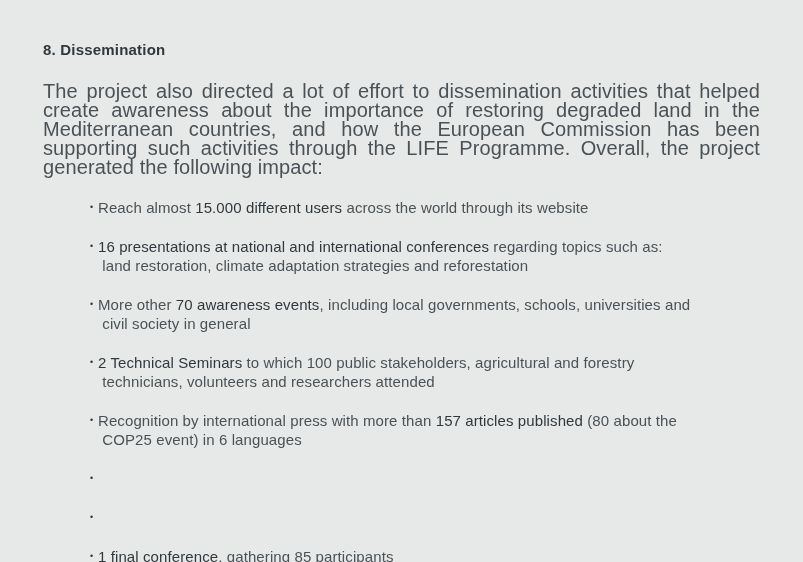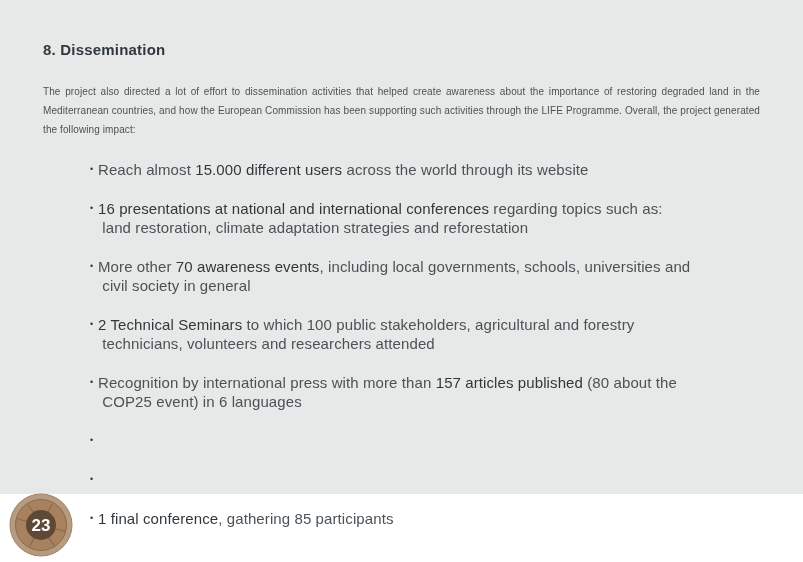--- a/index.html
+++ b/index.html
@@ -4,39 +4,39 @@
 <style>
   * { margin: 0; padding: 0; box-sizing: border-box; }
   html, body { width: 803px; height: 562px; }
   body {
     font-family: "Liberation Sans", "DejaVu Sans", sans-serif;
     overflow: hidden;
   }
   .page {
     position: relative;
     width: 803px;
-    height: 494px;
+    height: 562px;
     background: var(--background, #e6e9e7);
   }
   .content {
     position: absolute;
     left: 43px;
     top: 40px;
     width: 717px;
   }
   .heading {
     font-size: 15px;
     line-height: 19px;
     font-weight: 700;
     letter-spacing: 0.2px;
     color: var(--bold-text, #31383d);
     margin-bottom: 23px;
   }
   .intro {
-    font-size: 10px;
+    font-size: 20px;
     line-height: 19px;
     text-align: justify;
     color: var(--text, #4b5257);
     letter-spacing: 0.1px;
     margin-bottom: 21px;
   }
   .bullets {
     list-style: none;
     padding-left: 47px;
   }
@@ -119,29 +119,13 @@
       <li class="bullet-item">
         <span class="bullet-marker">•</span>
       </li>
       <li class="bullet-item">
         <span class="bullet-marker">•</span>
         <span class="bullet-text"><span></span><span class="b">1 final conference</span><span>, gathering 85 participants</span></span>
       </li>
     </ul>
   </div>
 
-  <div class="badge">
-    <svg width="64" height="64" viewBox="0 0 64 64">
-      <circle cx="32" cy="32" r="31" style="fill: var(--badge-outer, #b69b7e); stroke: #9f8465; stroke-width: 1"></circle>
-      <circle cx="32" cy="32" r="25.5" style="fill: var(--badge-ring, #a8825f); stroke: var(--badge-lines, #8a6a4e); stroke-width: 1"></circle>
-      <g style="stroke: var(--badge-lines, #8a6a4e); stroke-width: 1.2">
-        <line x1="43.1" y1="10.8" x2="38.5" y2="19.6"></line>
-        <line x1="56.4" y1="38.5" x2="46.7" y2="35.9"></line>
-        <line x1="45.3" y1="52.4" x2="39.2" y2="44.4"></line>
-        <line x1="20.9" y1="53.2" x2="25.5" y2="44.4"></line>
-        <line x1="7.6" y1="25.5" x2="17.3" y2="28.1"></line>
-        <line x1="18.7" y1="11.6" x2="24.8" y2="19.6"></line>
-      </g>
-      <circle cx="32" cy="32" r="15" style="fill: var(--badge-center, #5d4936)"></circle>
-      <text class="badge-number-text" x="32" y="38" text-anchor="middle" style="fill: var(--badge-number, #ffffff)">23</text>
-    </svg>
-  </div>
 </div>
 
 </body></html>

